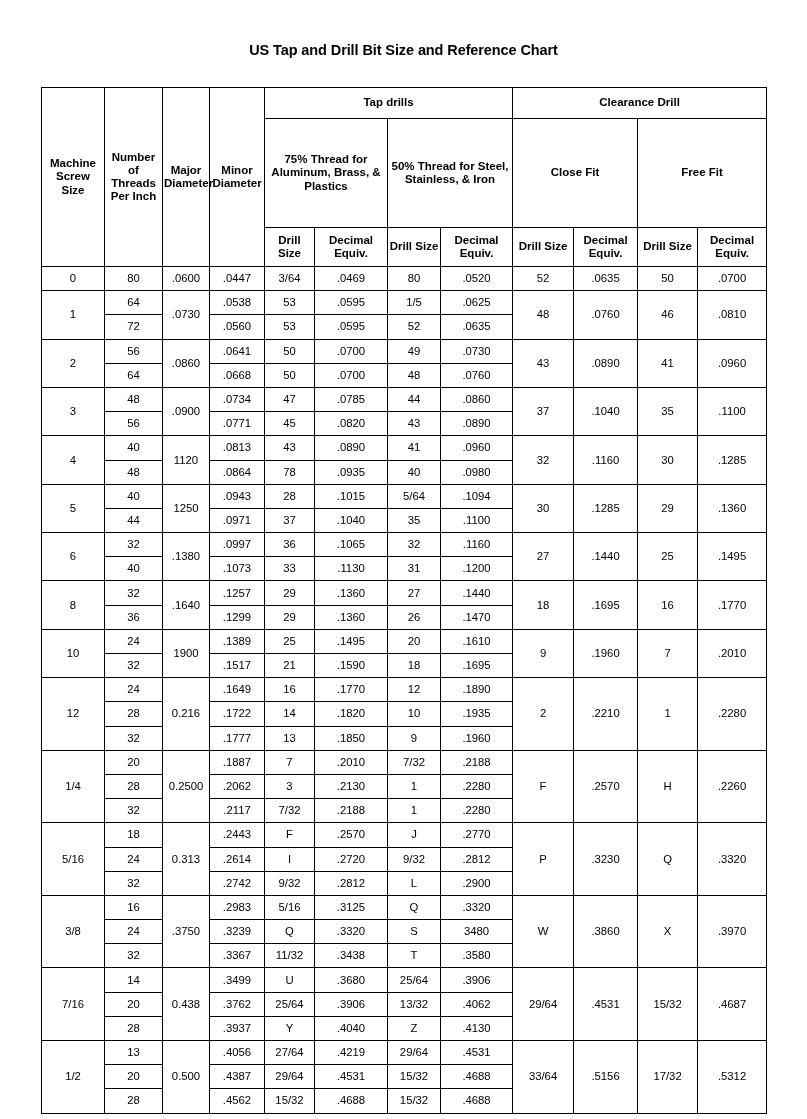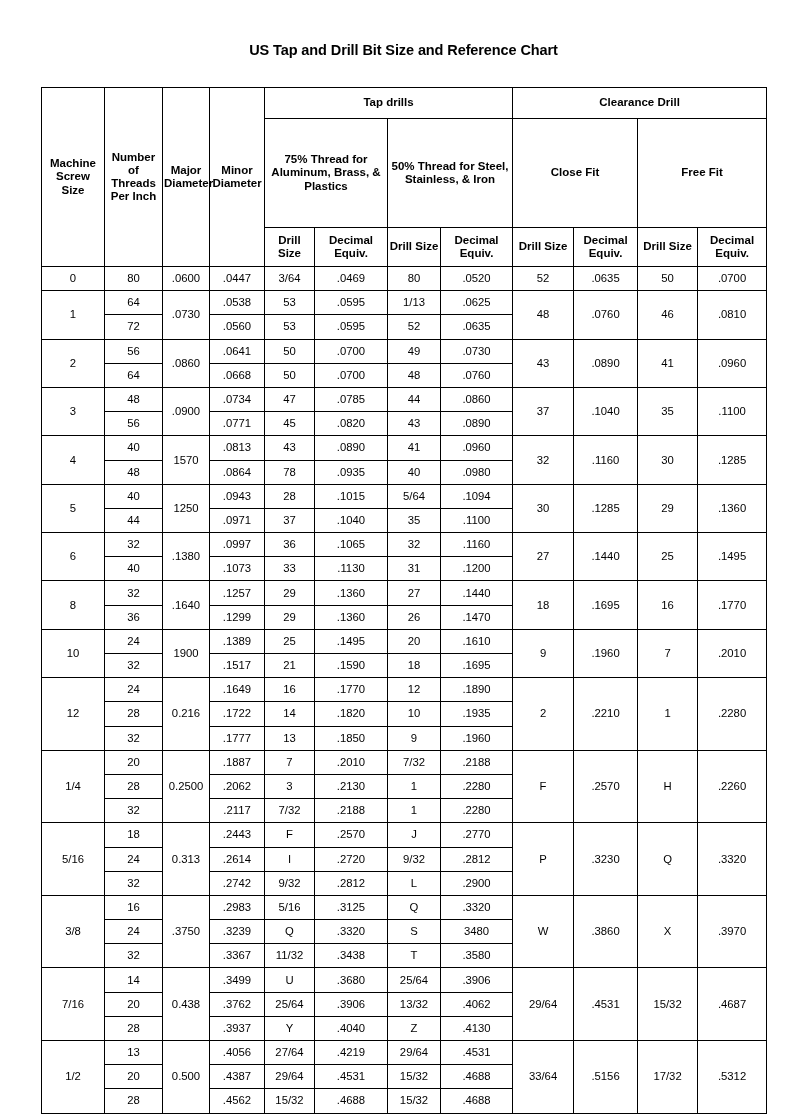--- a/index.html
+++ b/index.html
@@ -169,21 +169,21 @@
             <td class="dc" rowspan="1">50</td>
             <td class="dc" rowspan="1">.0700</td>
           </tr>
           <tr>
             <td class="dc" rowspan="2">1</td>
             <td class="dc sep-bot">64</td>
             <td class="dc" rowspan="2">.0730</td>
             <td class="dc sep-bot">.0538</td>
             <td class="dc sep-bot">53</td>
             <td class="dc sep-bot">.0595</td>
-            <td class="dc sep-bot">1/13</td>
+            <td class="dc sep-bot">1/5</td>
             <td class="dc sep-bot">.0625</td>
             <td class="dc" rowspan="2">48</td>
             <td class="dc" rowspan="2">.0760</td>
             <td class="dc" rowspan="2">46</td>
             <td class="dc" rowspan="2">.0810</td>
           </tr>
           <tr>
             <td class="dc sep-top">72</td>
             <td class="dc sep-top">.0560</td>
             <td class="dc sep-top">53</td>
@@ -231,21 +231,21 @@
             <td class="dc sep-top">56</td>
             <td class="dc sep-top">.0771</td>
             <td class="dc sep-top">45</td>
             <td class="dc sep-top">.0820</td>
             <td class="dc sep-top">43</td>
             <td class="dc sep-top">.0890</td>
           </tr>
           <tr>
             <td class="dc" rowspan="2">4</td>
             <td class="dc sep-bot">40</td>
-            <td class="dc" rowspan="2">1570</td>
+            <td class="dc" rowspan="2">1120</td>
             <td class="dc sep-bot">.0813</td>
             <td class="dc sep-bot">43</td>
             <td class="dc sep-bot">.0890</td>
             <td class="dc sep-bot">41</td>
             <td class="dc sep-bot">.0960</td>
             <td class="dc" rowspan="2">32</td>
             <td class="dc" rowspan="2">.1160</td>
             <td class="dc" rowspan="2">30</td>
             <td class="dc" rowspan="2">.1285</td>
           </tr>

